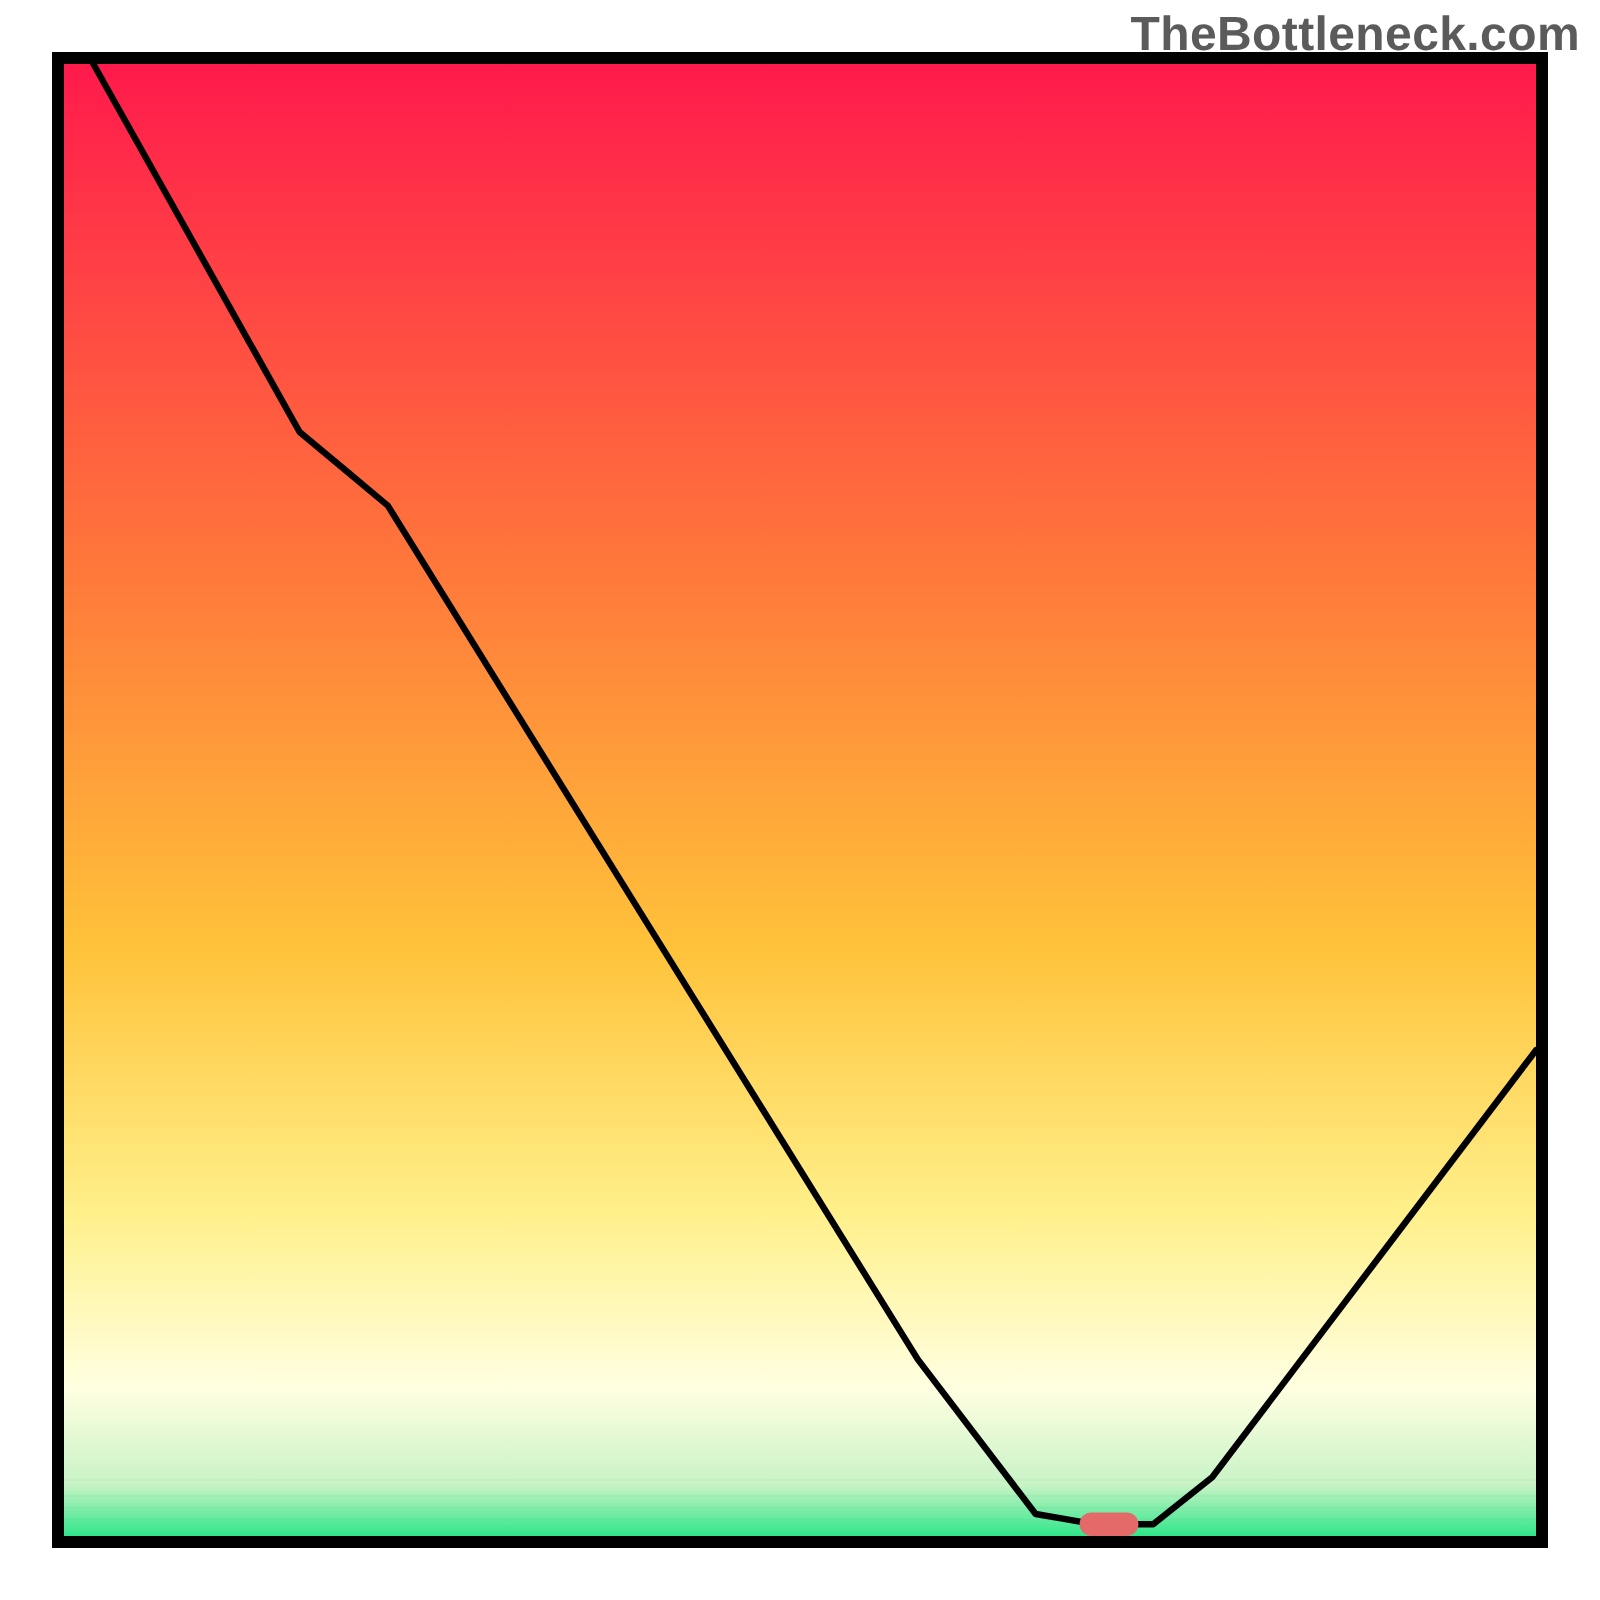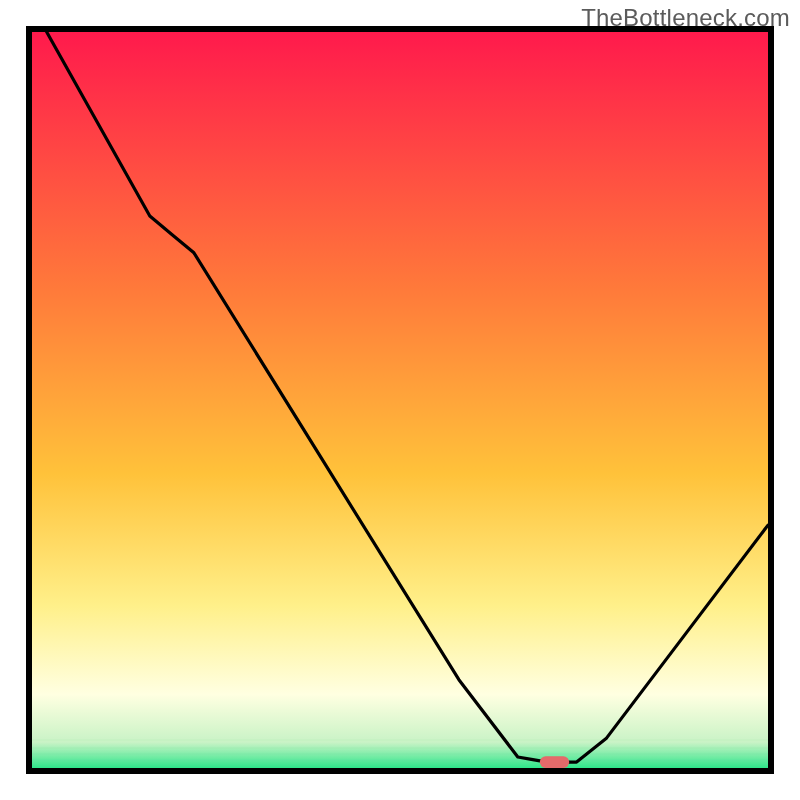--- a/index.html
+++ b/index.html
@@ -17,21 +17,21 @@
     width: 800px;
     height: 800px;
     box-sizing: border-box;
   }
   .watermark {
     position: absolute;
     top: 4px;
     right: 10px;
     font-family: Arial, Helvetica, sans-serif;
     font-size: 24px;
-    font-weight: 400;
+    font-weight: 700;
     color: #5b5b5b;
     letter-spacing: 0.2px;
   }
   svg { display: block; }
 </style>
 </head>
 <body>
 
 <div class="frame">
   <div class="watermark">TheBottleneck.com</div>

